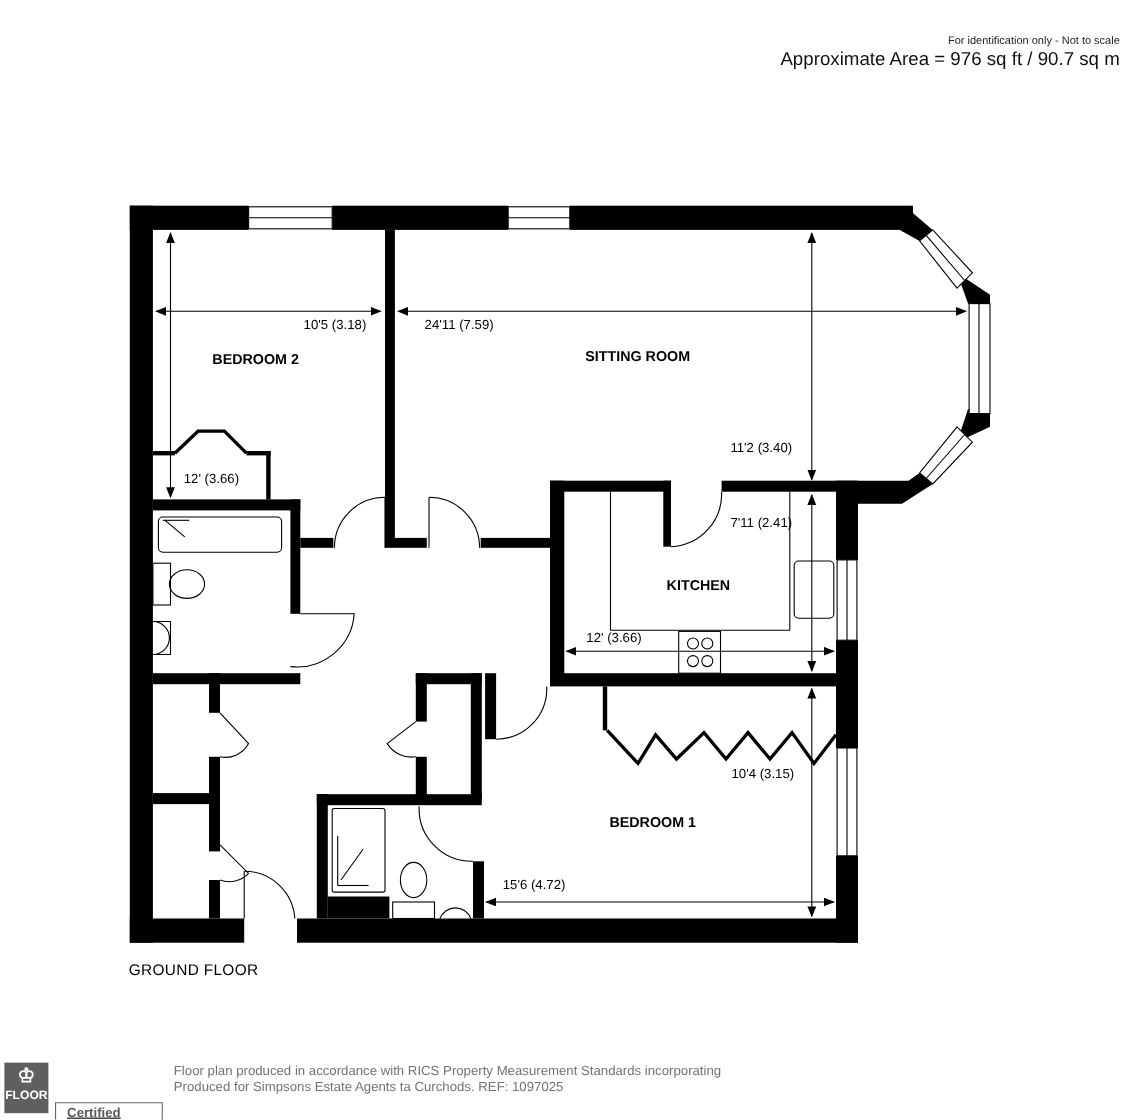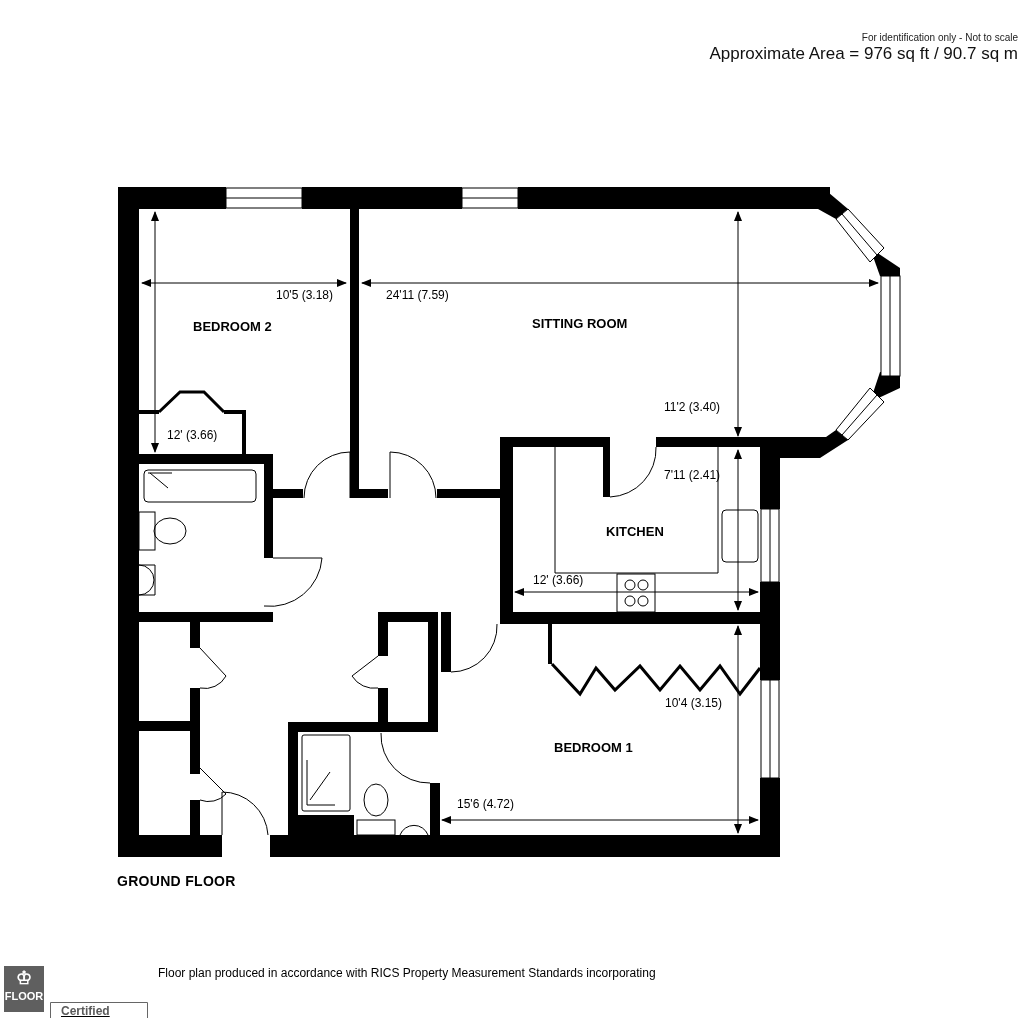--- a/index.html
+++ b/index.html
@@ -2,27 +2,27 @@
 <html><head>
 <meta charset="utf-8">
 <style>
   html, body { margin:0; padding:0; background:#ffffff; }
   body { width:1024px; height:1018px; position:relative; overflow:hidden; font-family:"Liberation Sans", sans-serif; color:#000; }
   .hdr-area { position:absolute; right:6px; top:4px; font-size:17px; color:#111; white-space:nowrap;margin-top:40px; }
   .hdr-note { position:absolute; right:6px; top:32px; font-size:10px; color:#222; white-space:nowrap; }
   svg.plan { position:absolute; left:0; top:0; }
   .room-label { font-family:"Liberation Sans", sans-serif; font-weight:bold; font-size:13px; }
   .dim { font-family:"Liberation Sans", sans-serif; font-size:12px; }
-  .floor-label { position:absolute; left:117px; top:873px; font-size:14px; font-weight:bold; letter-spacing:0.3px; }
+  .floor-label { position:absolute; left:117px; top:873px; font-size:14px; font-weight:normal; letter-spacing:0.3px; }
   .rics-logo { position:absolute; left:4px; top:966px; width:40px; height:46px; background:#5f5f5f; color:#fff; font-weight:bold; font-size:11px; text-align:center; }
   .rics-logo .lion { display:block; font-size:18px; line-height:24px; }
   .rics-badge { position:absolute; left:50px; top:1002px; width:96px; height:44px; border:1.5px solid #666; border-radius:0 0 8px 0;text-decoration:underline; }
   .rics-badge span { display:block; font-weight:bold; font-size:12px; color:#5a5a5a; line-height:13.5px; padding-left:10px; }
   .rics-badge span:first-child { padding-top:2px; }
-  .footer-text { position:absolute; left:158px; top:966px; font-size:12px; color:#000000; line-height:15px; }
+  .footer-text { position:absolute; left:158px; top:966px; font-size:12px; color:#737373; line-height:15px; }
 </style>
 </head>
 <body>
 
 <div class="hdr-area">Approximate Area = 976 sq ft / 90.7 sq m</div>
 <div class="hdr-note">For identification only - Not to scale</div>
 
 <svg class="plan" width="1024" height="1018" viewBox="0 0 1024 1018">
   <defs>
     <marker id="ah" markerWidth="10" markerHeight="10" refX="9" refY="4" orient="auto-start-reverse" markerUnits="userSpaceOnUse">
@@ -183,13 +183,14 @@
   <span class="lion">♔</span>
   <span>FLOOR</span>
 </div>
 <div class="rics-badge">
   <span>Certified</span>
   <span>Curchods</span>
   <span>Simpsons</span>
 </div>
 <div class="footer-text">
   <div>Floor plan produced in accordance with RICS Property Measurement Standards incorporating</div>
+  <div>Produced for Simpsons Estate Agents ta Curchods.   REF:  1097025</div>
 </div>
 
 </body></html>

